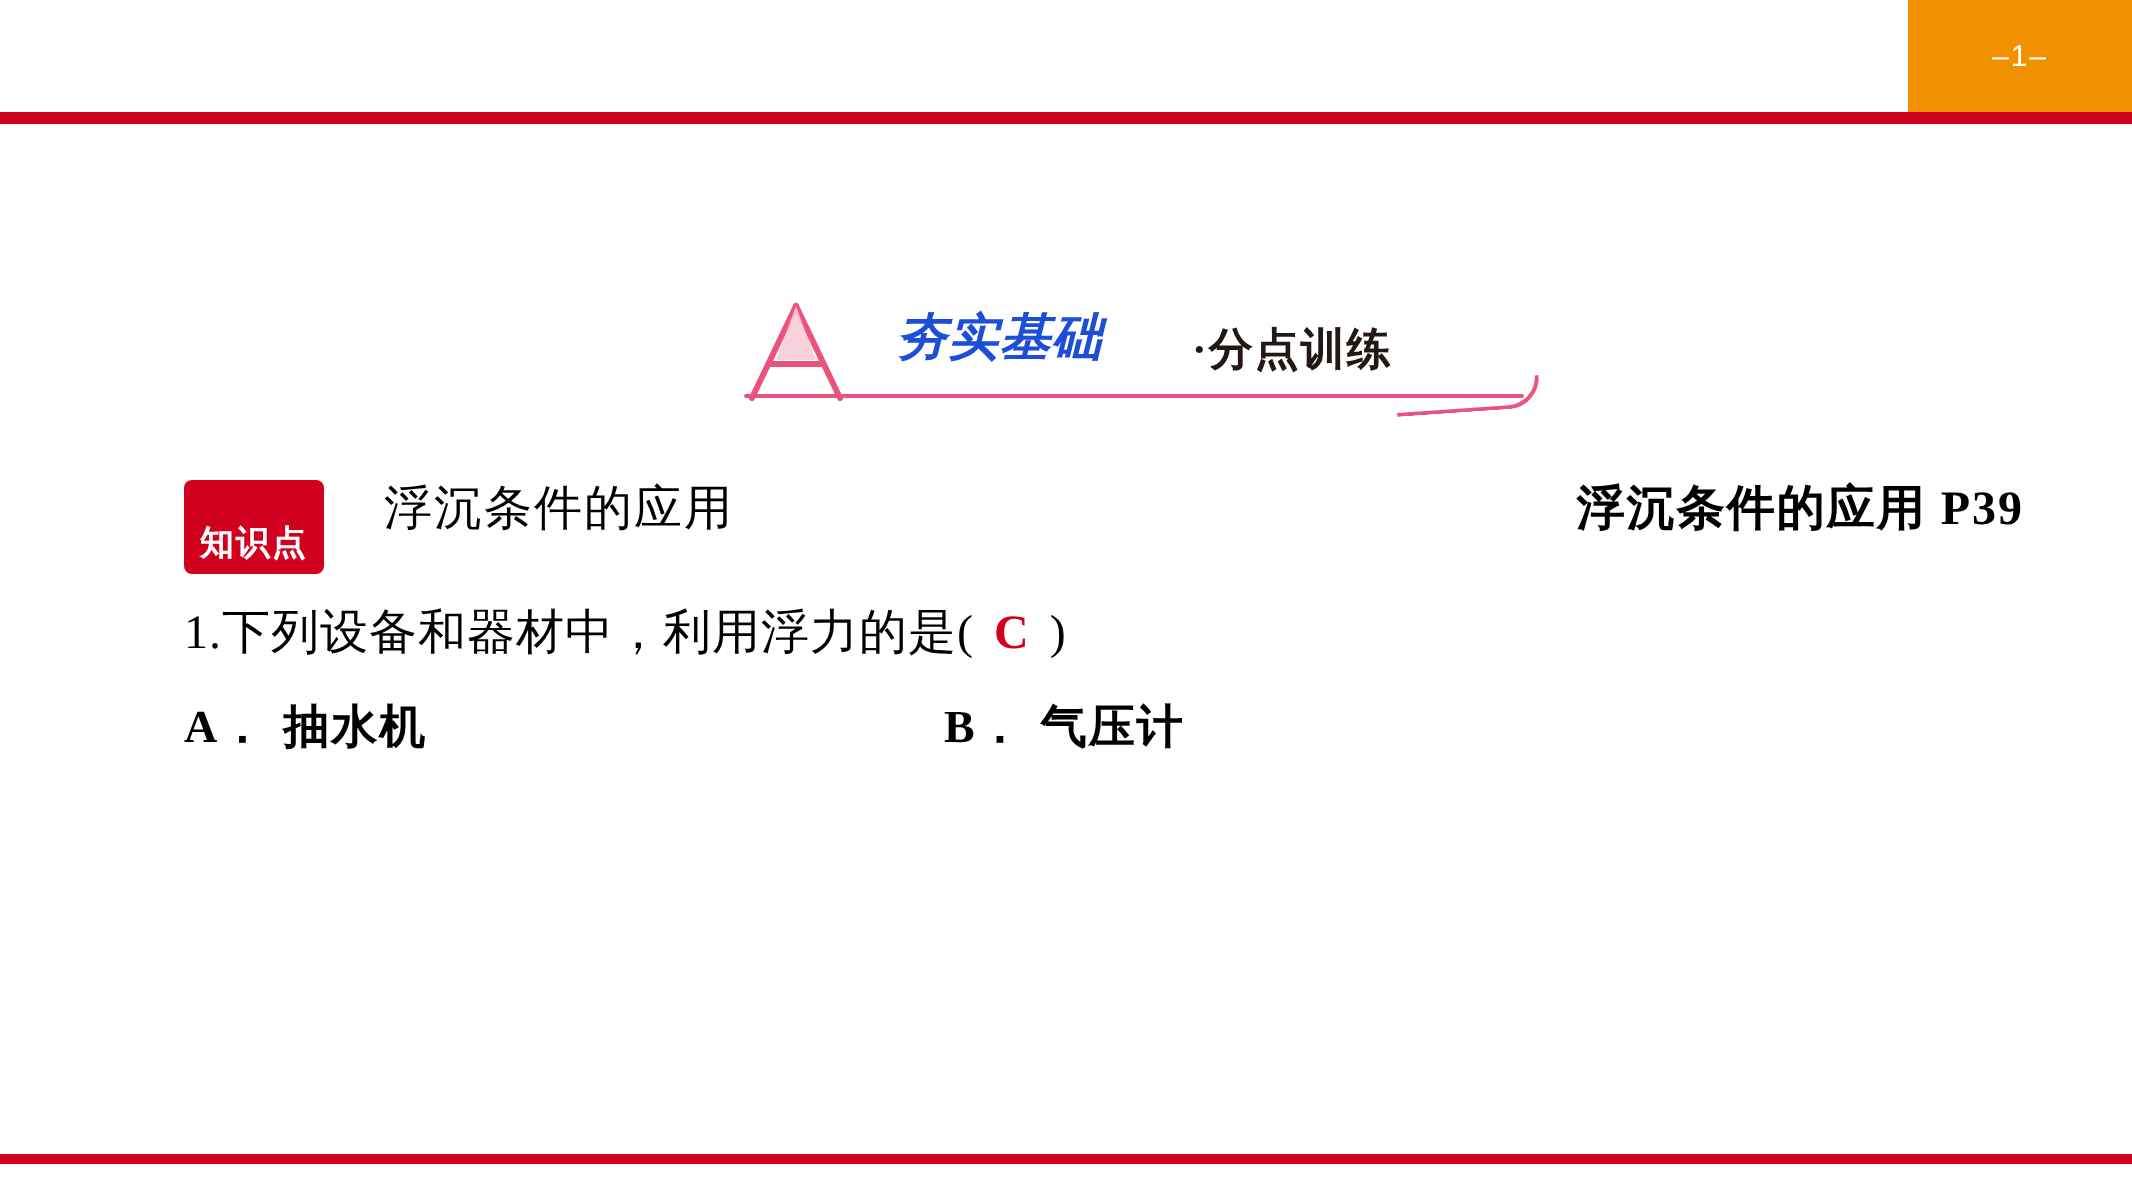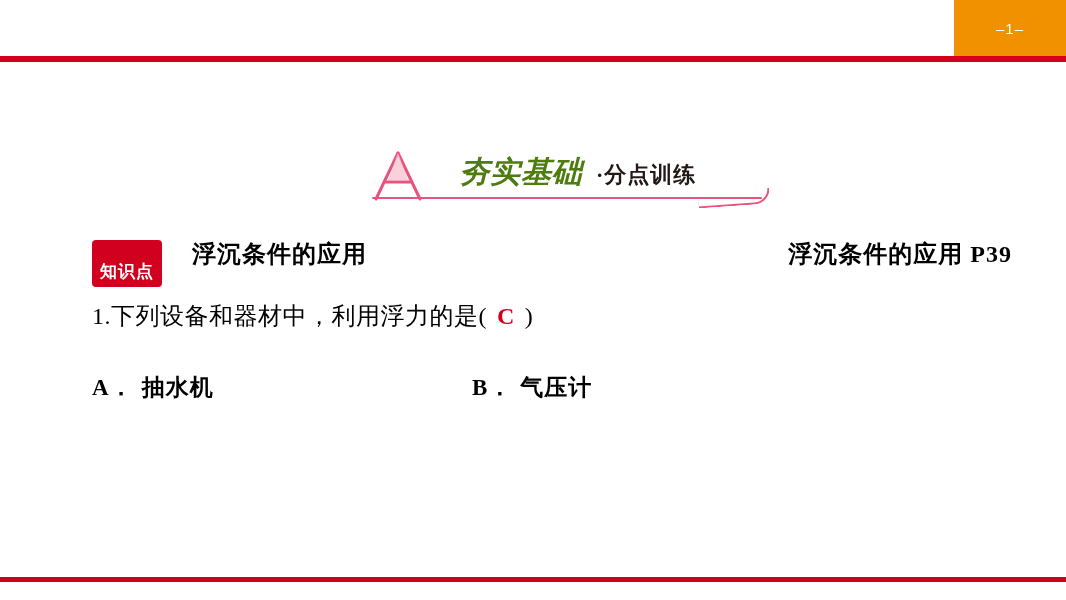--- a/index.html
+++ b/index.html
@@ -96,27 +96,27 @@
   }
   .sh-a {
     position: absolute;
     left: 0px;
     top: 0px;
     width: 66px;
     height: 52px;
   }
   .sh-title {
     position: absolute;
-    left: 91px;
+    left: 80px;
     top: 2px;
     font-family: "Liberation Serif", serif;
     font-weight: bold;
     font-style: italic;
-    font-size: 30px;
-    color: #4d7c0f;
+    font-size: 25px;
+    color: #1d4ed8;
     letter-spacing: 1px;
   }
   .sh-sub {
     position: absolute;
     left: 228px;
     top: 10px;
     font-family: "Liberation Serif", serif;
     font-weight: bold;
     font-size: 22px;
     color: #231815;
@@ -142,21 +142,21 @@
     font-size: 17px;
     padding: 20px 8px 4px 8px;
     border-radius: 4px;
     letter-spacing: 1px;
   }
   .kp-title {
     position: absolute;
     left: 100px;
     top: 0px;
     font-size: 24px;
-    font-weight: bold;
+    font-weight: normal;
     color: #000000;
     letter-spacing: 1px;
   }
   .kp-ref {
     position: absolute;
     right: 0;
     top: 0px;
     font-size: 24px;
     font-weight: bold;
     color: #000000;
@@ -174,21 +174,21 @@
     white-space: nowrap;
   }
   .answer {
     color: #d1001f;
     font-weight: bold;
     padding: 0 10px;
   }
 
   .options {
     position: absolute;
-    top: 372px;
+    top: 348px;
     left: 92px;
     width: 760px;
   }
   .opt-row {
     display: flex;
     margin-bottom: 24px;
   }
   .opt {
     width: 450px;
     font-size: 23px;

